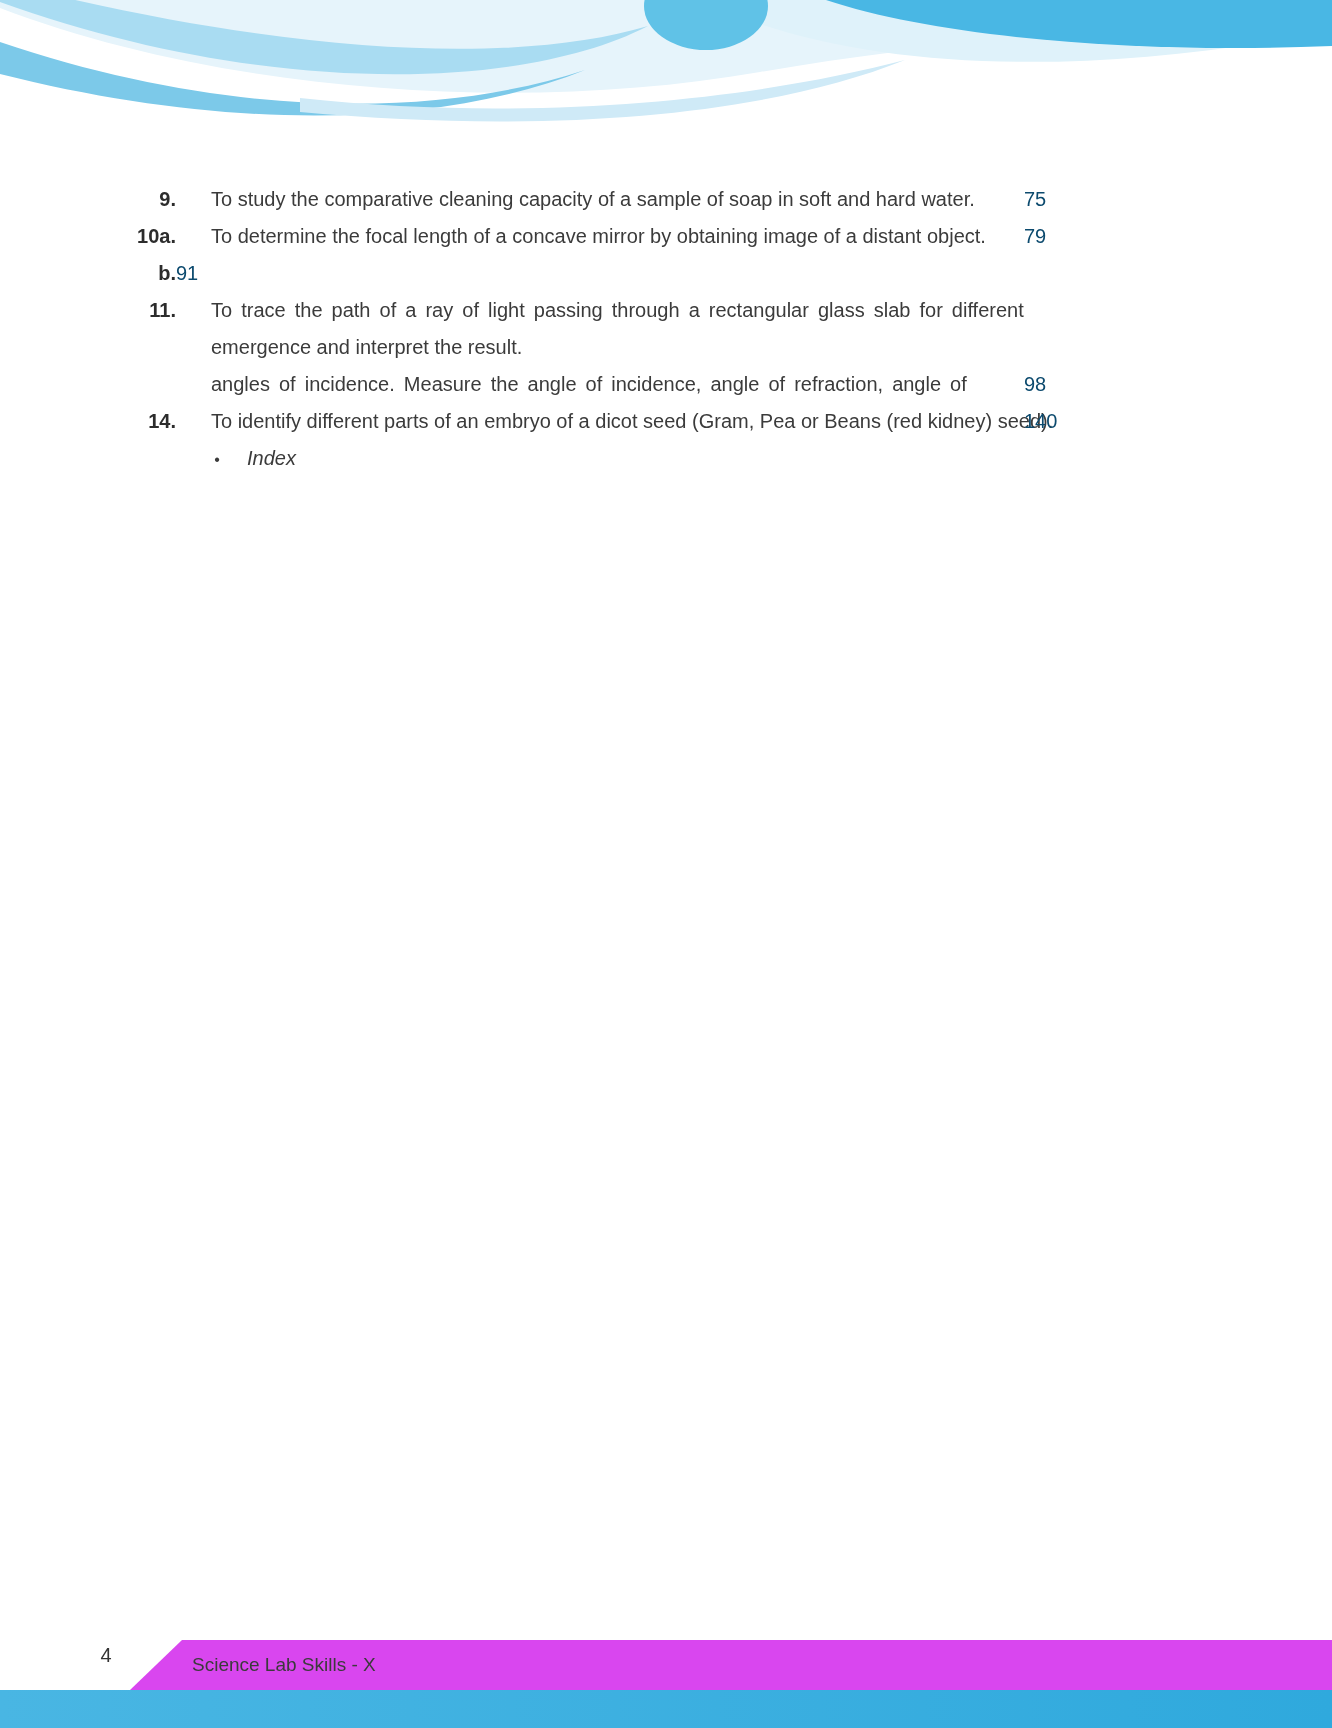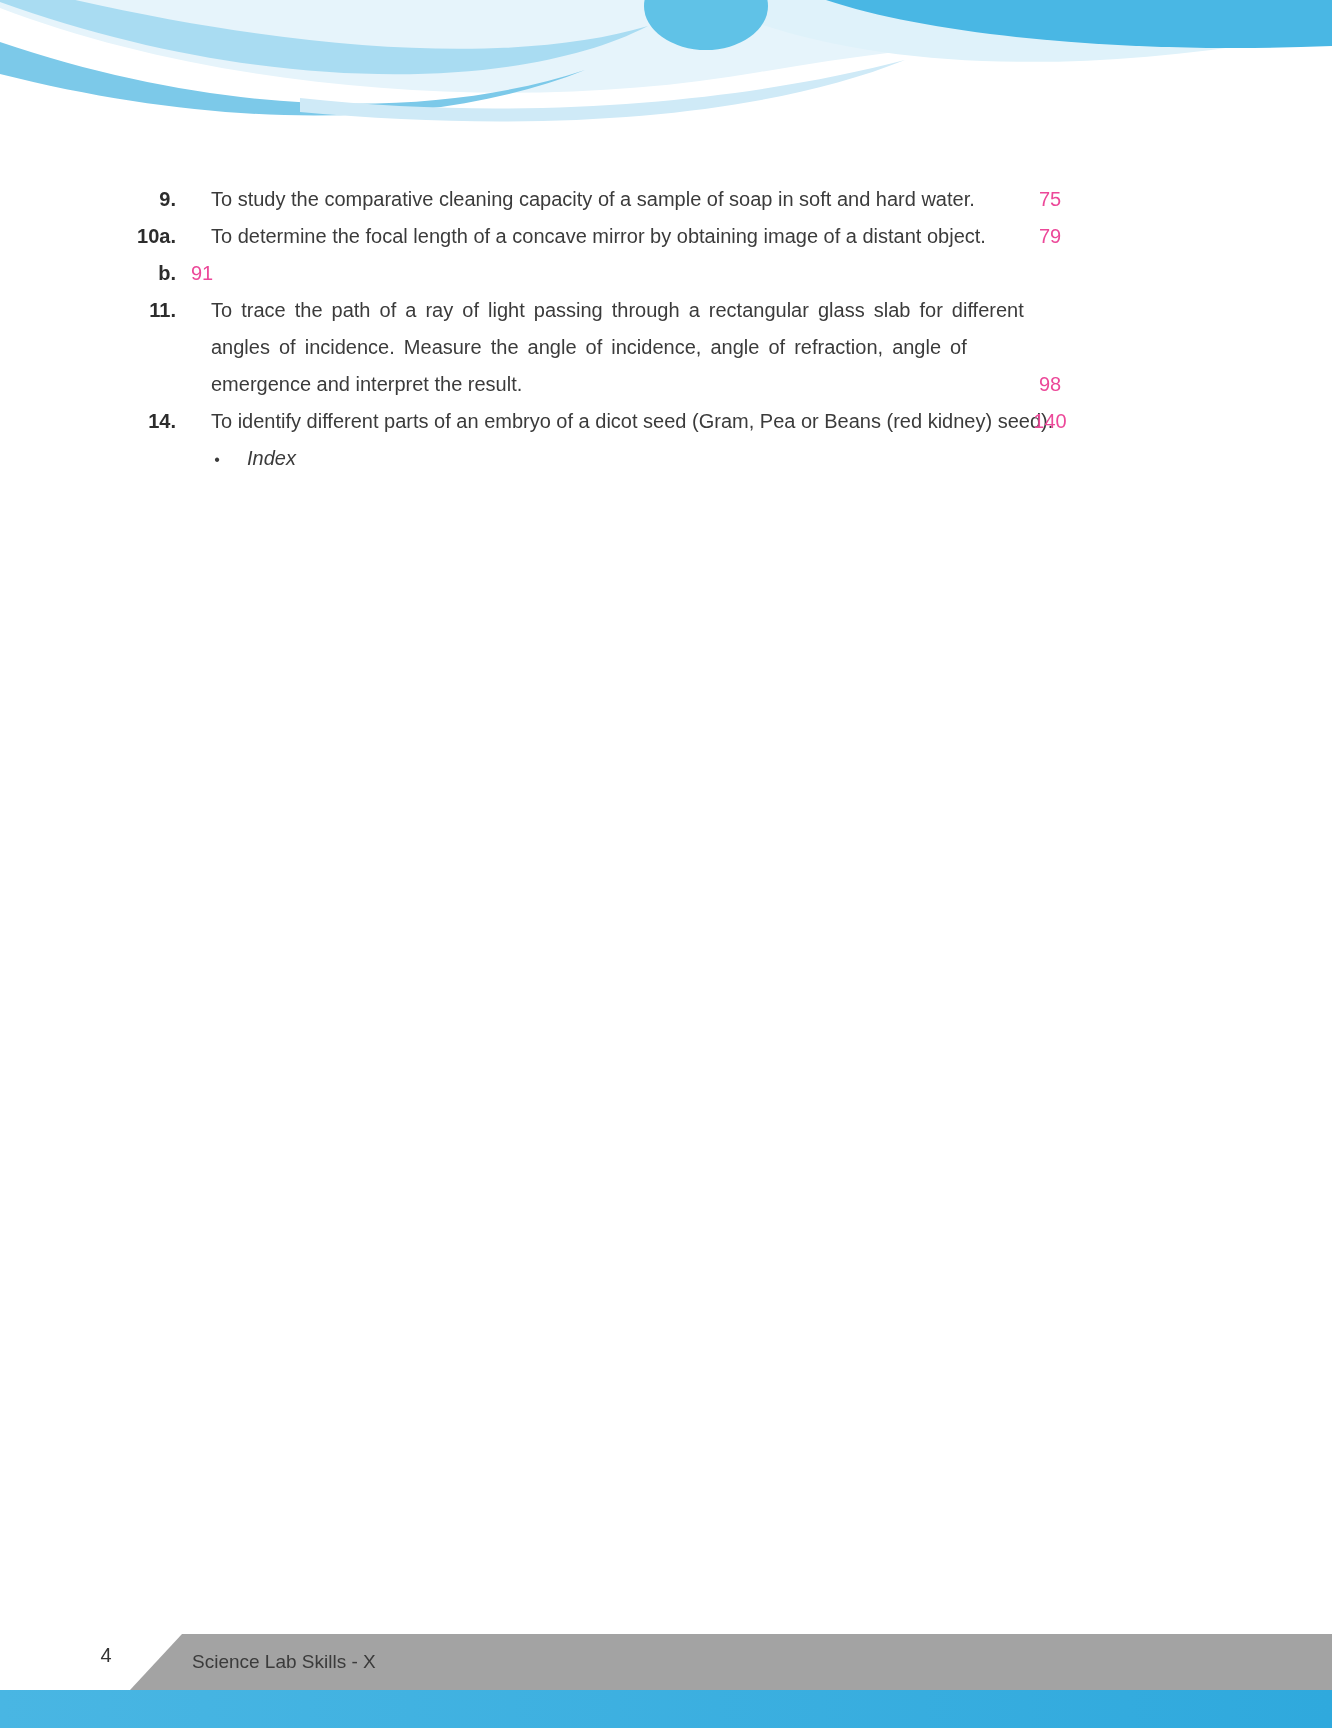--- a/index.html
+++ b/index.html
@@ -29,31 +29,31 @@
     top: 181px;
     left: 118px;
     width: 958px;
     font-size: 20px;
   }
   .row { display: flex; align-items: flex-start; line-height: 37px; }
   .num { width: 58px; flex: none; text-align: right; font-weight: bold; color: #2c2c2c; }
   .text { flex: 1; margin-left: 26px; min-width: 0; }
   .line { white-space: nowrap; margin-left: 9px; }
   .line.spread { word-spacing: 3.5px; }
-  .pg { width: 52px; flex: none; text-align: center; align-self: flex-end; color: #ec4899; }
+  .pg { width: 52px; flex: none; text-align: left; align-self: flex-end; color: #0c4a6e; }
   .italic { font-style: italic; }
   .index-row .bullet { display: inline-block; width: 12px; text-align: center; font-size: 16px; }
   .index-row .index-label { margin-left: 24px; font-style: italic; }
 
   
   .footer-band {
     position: absolute;
     left: 130px; right: 0; bottom: 38px;
-    height: 56px;
-    background: #a3a3a3;
+    height: 50px;
+    background: #d946ef;
     -webkit-clip-path: polygon(52px 0, 100% 0, 100% 100%, 0 100%);
     clip-path: polygon(52px 0, 100% 0, 100% 100%, 0 100%);
     display: flex;
     align-items: center;
     padding-left: 62px;
     font-size: 19px;
     color: #3b3b3b;
     margin-top: 32px;
   }
   .footer-bottom-bar {
@@ -111,22 +111,22 @@
 
     <div class="row">
       <div class="num">b.</div>
       <div class="pg">91</div>
     </div>
 
     <div class="row">
       <div class="num">11.</div>
       <div class="text">
         <div class="line spread">To trace the path of a ray of light passing through a rectangular glass slab for different</div>
+        <div class="line">emergence and interpret the result.</div>
         <div class="line spread">angles of incidence. Measure the angle of incidence, angle of refraction, angle of</div>
-        <div class="line">emergence and interpret the result.</div>
       </div>
       <div class="pg">98</div>
     </div>
 
 
 
     <div class="row">
       <div class="num">14.</div>
       <div class="text">
         <div class="line">To identify different parts of an embryo of a dicot seed (Gram, Pea or Beans (red kidney) seed).</div>

